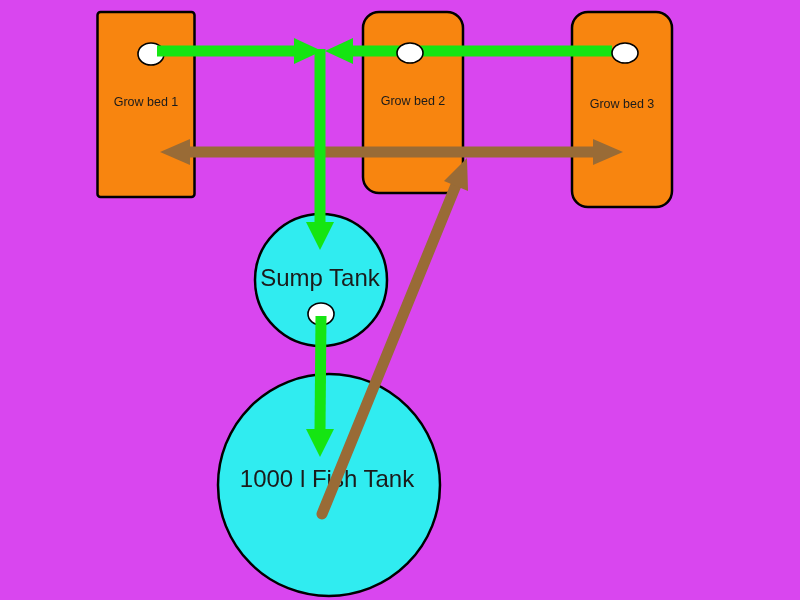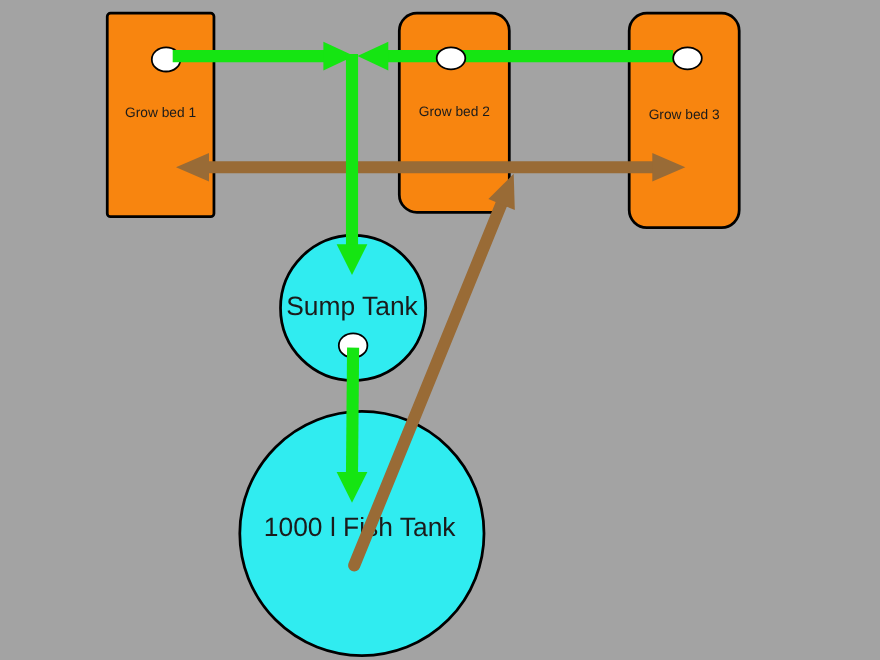--- a/index.html
+++ b/index.html
@@ -4,21 +4,21 @@
 <style>
   html, body {
     margin: 0;
     padding: 0;
     background: #ffffff;
   }
   .canvas {
     position: relative;
     width: 800px;
     height: 600px;
-    background: #a3a3a3;
+    background: #d946ef;
     overflow: hidden;
     font-family: "Liberation Sans", sans-serif;
   }
   svg { display: block; }
   svg text {
     font-family: "Liberation Sans", sans-serif;
     text-anchor: middle;
   }
   .node-label-small { font-size: 12.5px; }
   .node-label-large { font-size: 24px; }

